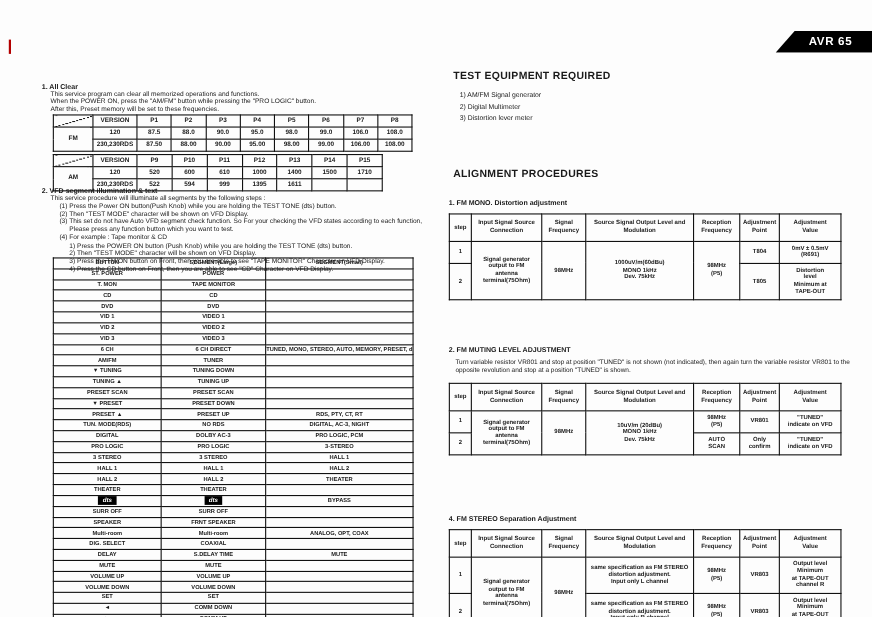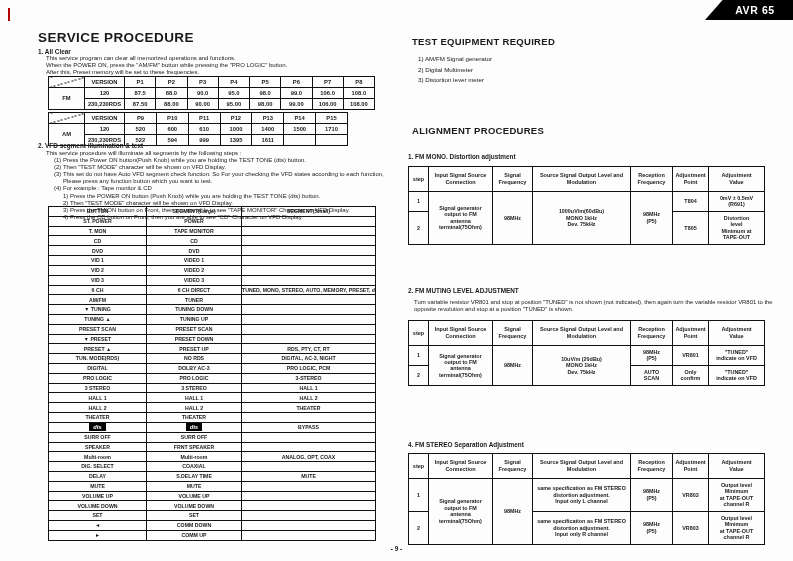--- a/index.html
+++ b/index.html
@@ -1,21 +1,21 @@
 <!DOCTYPE html>
 <html><head>
 <meta charset="utf-8">
 <style>
   html,body{margin:0;padding:0;background:#e8e8e8;}
   .page{
     position:relative;width:793px;height:561px;background:#fdfdfd;
     font-family:"Liberation Sans", sans-serif;color:#1a1a1a;overflow:hidden;
     margin:0 auto;box-shadow:0 0 4px rgba(0,0,0,.3);
   }
-  .abs{position:absolute;}
+  .abs{position:absolute;margin-top:28px;}
   .doc-h1{font-size:13.5px;font-weight:bold;letter-spacing:.4px;}
   .doc-h2{font-size:9.5px;font-weight:bold;letter-spacing:.3px;}
   .sec-h{font-size:6.4px;font-weight:bold;white-space:nowrap;}
   .line{font-size:6px;line-height:7.1px;white-space:nowrap;}
   .ind1{margin-left:8px;}
   .ind2{margin-left:17px;}
   .teq-items .line{margin-bottom:3.6px;font-size:6.2px;}
 
   table{border-collapse:collapse;table-layout:fixed;}
   th,td{
@@ -49,21 +49,20 @@
   .footer{left:0;right:0;top:545px;text-align:center;font-size:6.5px;font-weight:bold;}
 </style>
 </head>
 <body>
 
 <div class="page">
 
   <div class="abs reg-mark"></div>
   <div class="abs model-badge">AVR 65</div>
 
-  <div class="abs doc-h1" style="left:38px;top:30px;">SERVICE PROCEDURE</div>
 
   <div class="abs sec-h" style="left:38px;top:48px;">1. All Clear</div>
   <div class="abs" style="left:46px;top:55px;">
       <div class="line">This service program can clear all memorized operations and functions.</div>
       <div class="line">When the POWER ON, press the "AM/FM" button while pressing the "PRO LOGIC" button.</div>
       <div class="line">After this, Preset memory will be set to these frequencies.</div>
     </div>
 
   <table class="abs t-preset" style="left:48px;top:76px;">
     <colgroup>

